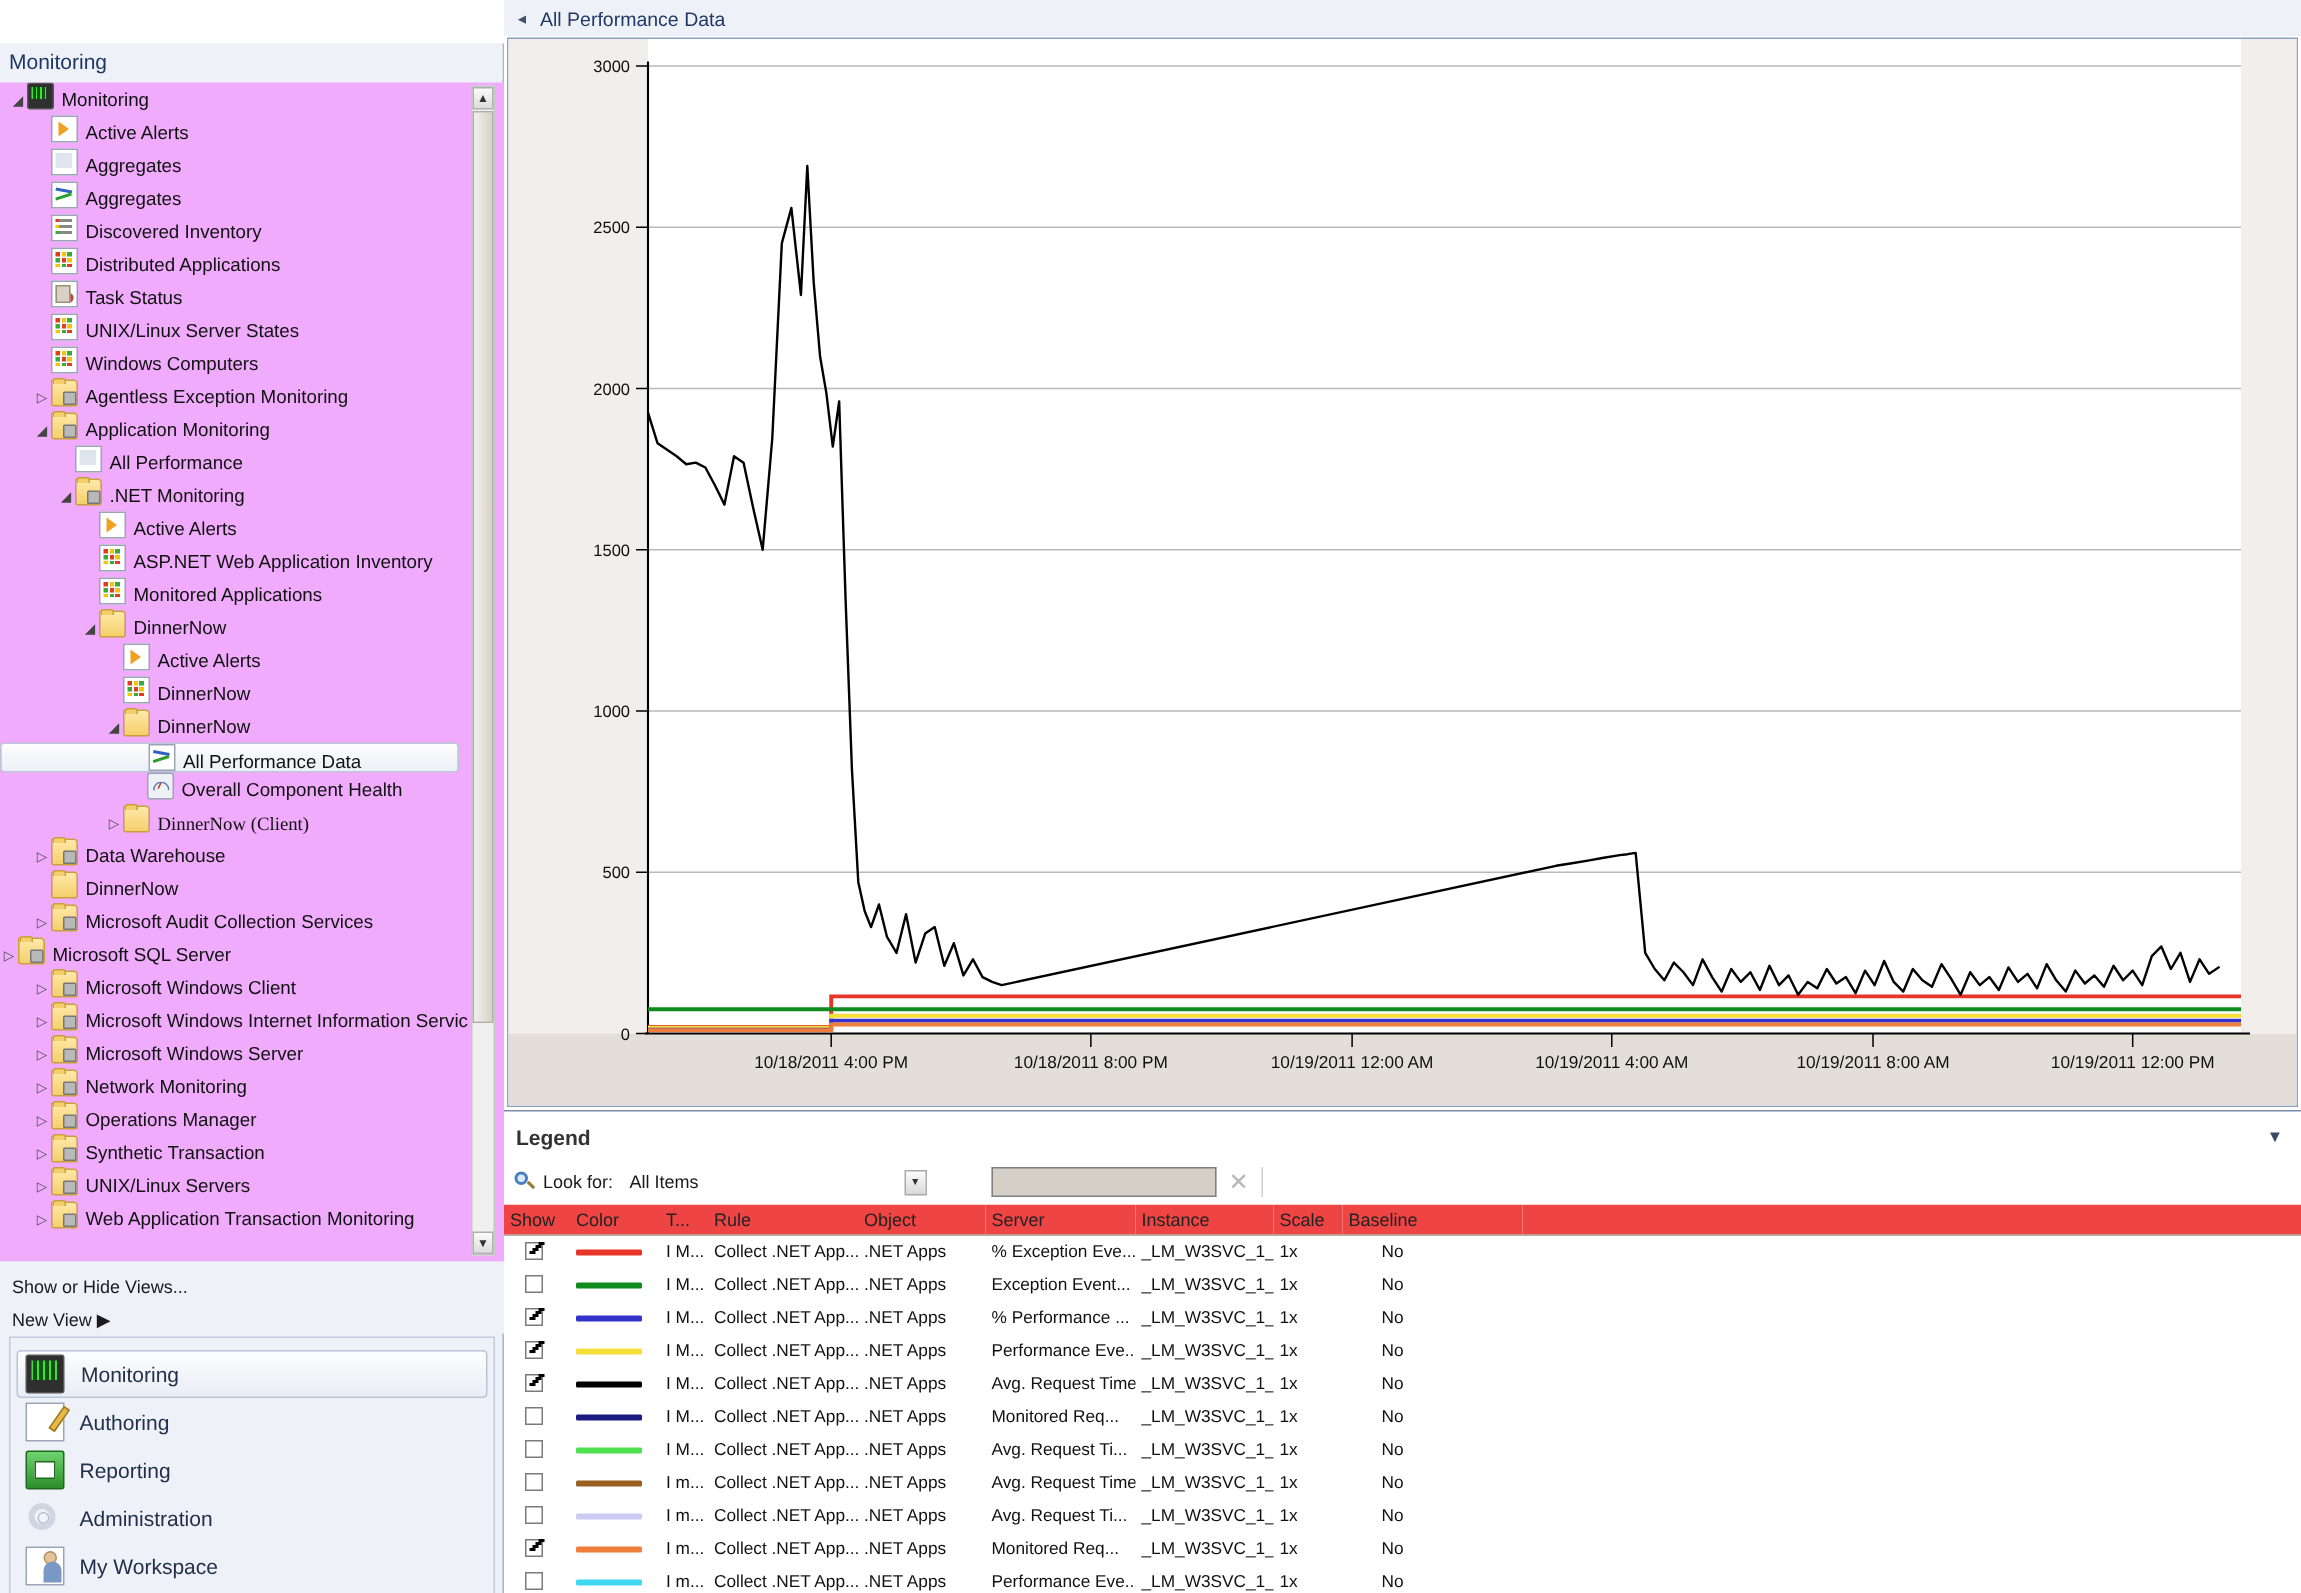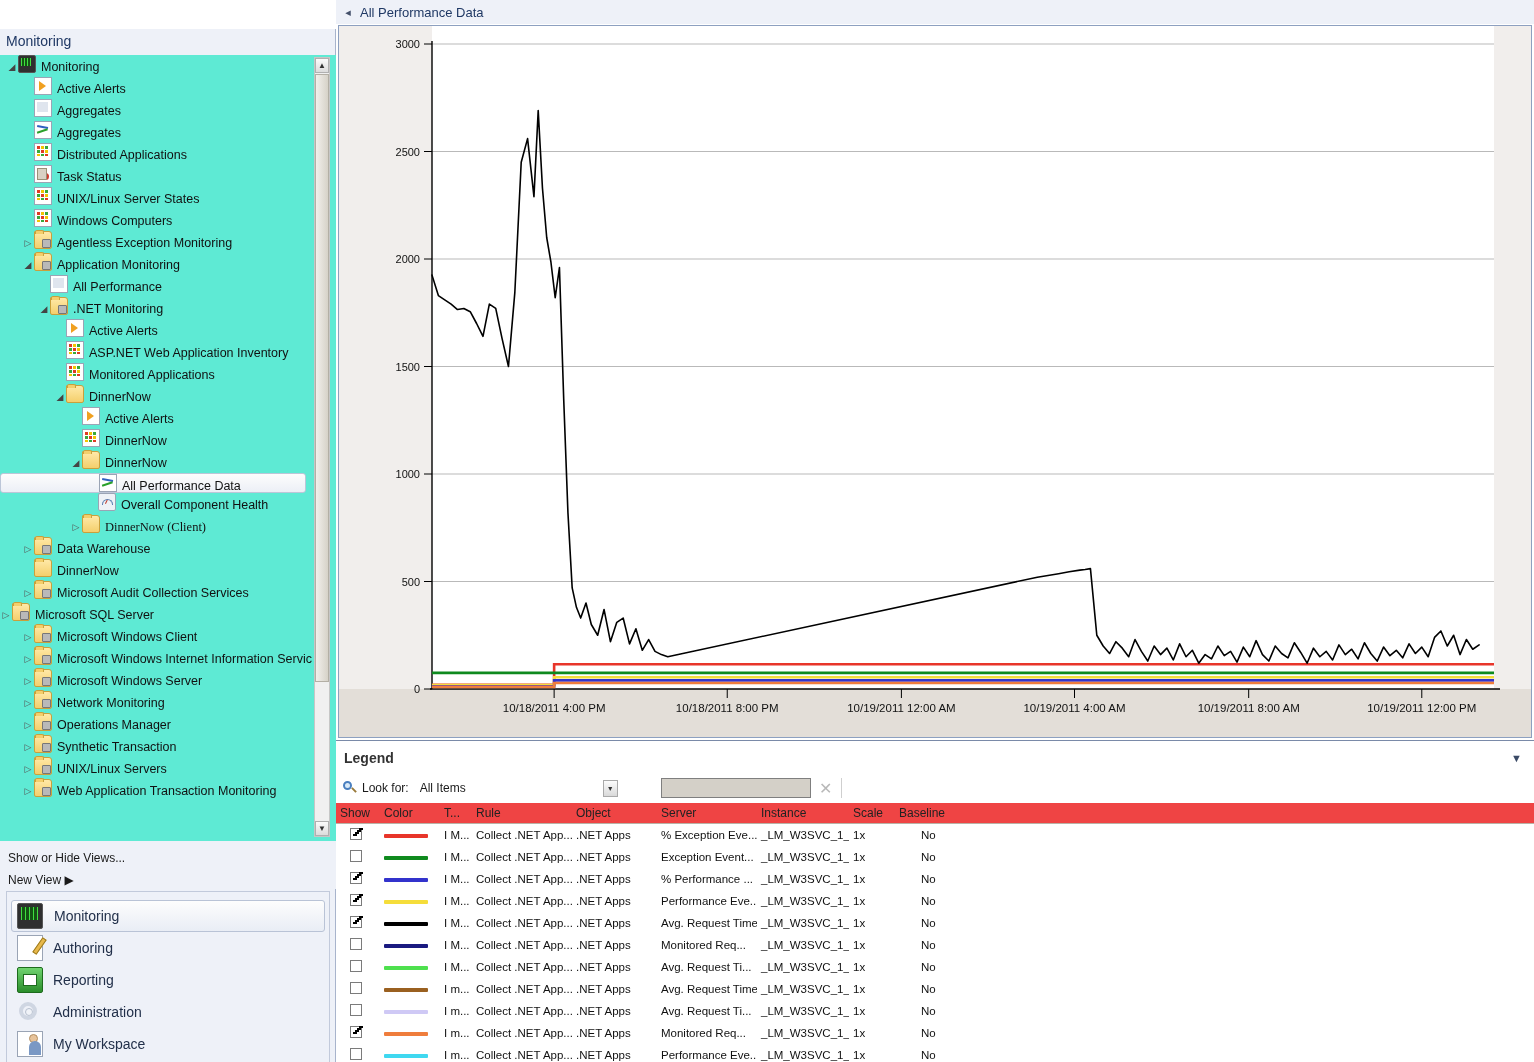--- a/index.html
+++ b/index.html
@@ -16,21 +16,21 @@
     background:#eef1f8;border-right:1px solid #a8b4cc;
     box-sizing:border-box;
     margin-top:29px;
   }
   #nav-header{
     height:24px;padding:4px 0 0 6px;box-sizing:border-box;
     font-size:14px;color:#1f3864;background:#eef1f8;
   }
   #tree-scrollwrap{
     position:absolute;left:0;top:26px;width:336px;height:786px;
-    background:#5eead4;overflow:hidden;
+    background:#f0abfc;overflow:hidden;
   }
   #tree{
     position:absolute;left:0;top:0;width:312px;height:786px;
     overflow:hidden;
   }
   .tnode{
     position:relative;height:22px;line-height:22px;white-space:nowrap;
     font-size:12.5px;color:#111;
   }
   .tnode.sel{
@@ -226,20 +226,21 @@
     <div id="nav-header">
       <span>Monitoring</span>
     </div>
 
     <div id="tree-scrollwrap">
       <div id="tree">
           <div class="tnode" style="padding-left: 6px;"><span class="exp" style="transform: rotate(0deg); color: rgb(68, 68, 68);">◢</span><span class="ico ic-monitor"></span><span class="tlabel">Monitoring</span></div>
           <div class="tnode" style="padding-left: 22px;"><span class="exp"></span><span class="ico ic-alert"></span><span class="tlabel">Active Alerts</span></div>
           <div class="tnode" style="padding-left: 22px;"><span class="exp"></span><span class="ico ic-report"></span><span class="tlabel">Aggregates</span></div>
           <div class="tnode" style="padding-left: 22px;"><span class="exp"></span><span class="ico ic-chart"></span><span class="tlabel">Aggregates</span></div>
+          <div class="tnode" style="padding-left: 22px;"><span class="exp"></span><span class="ico ic-list"></span><span class="tlabel">Discovered Inventory</span></div>
           <div class="tnode" style="padding-left: 22px;"><span class="exp"></span><span class="ico ic-grid"></span><span class="tlabel">Distributed Applications</span></div>
           <div class="tnode" style="padding-left: 22px;"><span class="exp"></span><span class="ico ic-task"></span><span class="tlabel">Task Status</span></div>
           <div class="tnode" style="padding-left: 22px;"><span class="exp"></span><span class="ico ic-grid"></span><span class="tlabel">UNIX/Linux Server States</span></div>
           <div class="tnode" style="padding-left: 22px;"><span class="exp"></span><span class="ico ic-grid"></span><span class="tlabel">Windows Computers</span></div>
           <div class="tnode" style="padding-left: 22px;"><span class="exp">▷</span><span class="ico ic-folderlock"></span><span class="tlabel">Agentless Exception Monitoring</span></div>
           <div class="tnode" style="padding-left: 22px;"><span class="exp" style="transform: rotate(0deg); color: rgb(68, 68, 68);">◢</span><span class="ico ic-folderlock"></span><span class="tlabel">Application Monitoring</span></div>
           <div class="tnode" style="padding-left: 38px;"><span class="exp"></span><span class="ico ic-report"></span><span class="tlabel">All Performance</span></div>
           <div class="tnode" style="padding-left: 38px;"><span class="exp" style="transform: rotate(0deg); color: rgb(68, 68, 68);">◢</span><span class="ico ic-folderlock"></span><span class="tlabel">.NET Monitoring</span></div>
           <div class="tnode" style="padding-left: 54px;"><span class="exp"></span><span class="ico ic-alert"></span><span class="tlabel">Active Alerts</span></div>
           <div class="tnode" style="padding-left: 54px;"><span class="exp"></span><span class="ico ic-grid"></span><span class="tlabel">ASP.NET Web Application Inventory</span></div>

